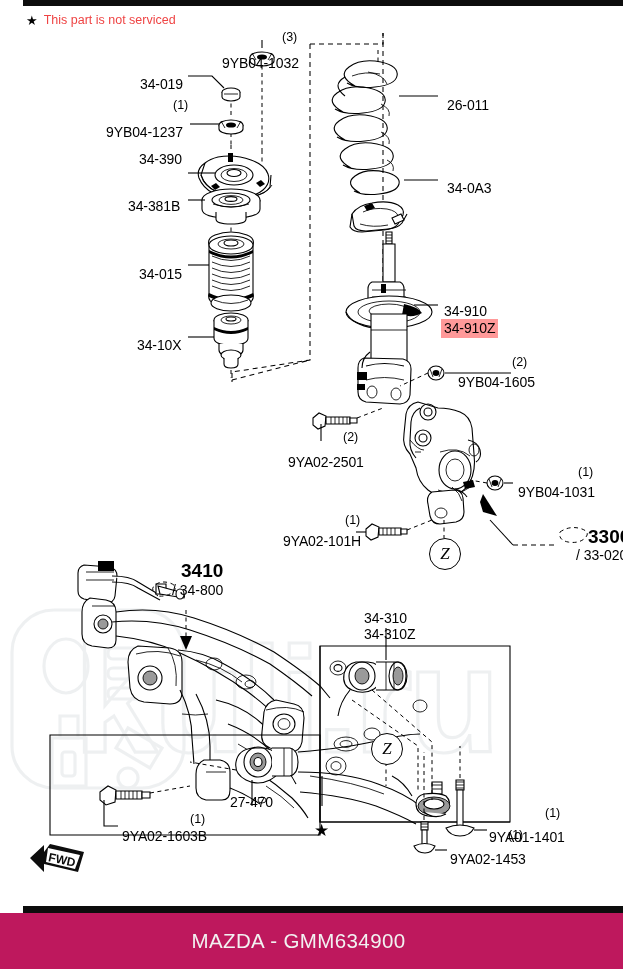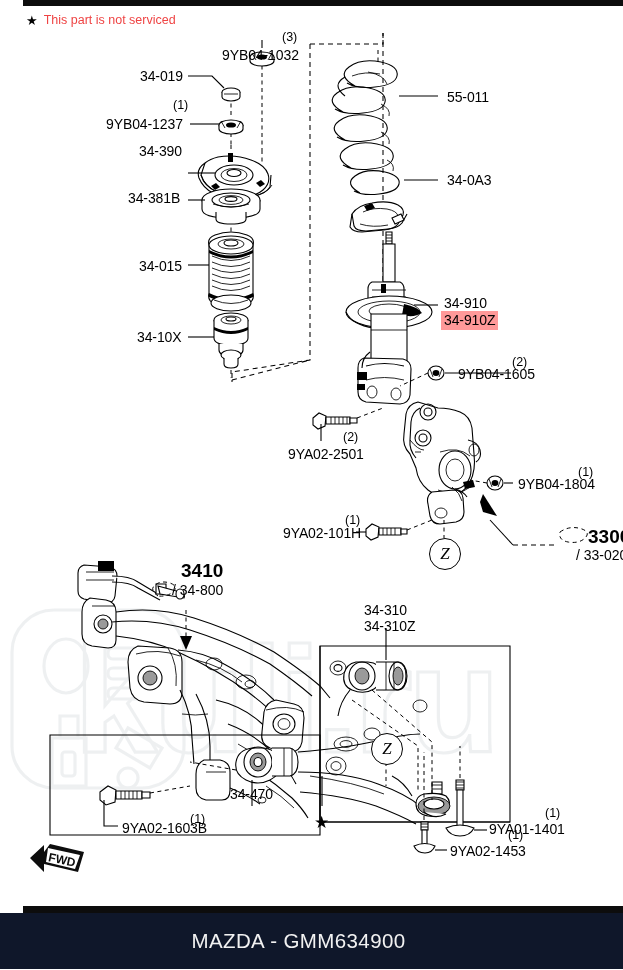--- a/index.html
+++ b/index.html
@@ -12,38 +12,39 @@
   #sheet{position:absolute;left:0;top:0;width:623px;height:970px;background:#ffffff;overflow:hidden;}
 
   
   .rail{position:absolute;background:#0d0d0d;}
   #rail-top{left:23px;top:0;width:600px;height:6px;}
   #rail-bottom{left:23px;top:906px;width:600px;height:7px;}
 
   
   #footer{
     position:absolute;left:0;top:913px;width:623px;height:56px;
-    background:#0f172a;display:flex;align-items:center;justify-content:center;
+    background:#be185d;display:flex;align-items:center;justify-content:center;
   }
   #footer .ftxt{
     color:#f2f2f2;font-size:20.5px;letter-spacing:.4px;white-space:pre;
   }
   #footer .gap{display:inline-block;width:26px;}
 
   
   #note{
     position:absolute;left:26px;top:13px;display:flex;align-items:center;gap:6px;
   }
   #note .star{font-size:13px;color:#000;line-height:1;}
   #note .ntxt{font-size:12.5px;color:#ef4444;}
 
   
   .lbl{
     position:absolute;font-size:14px;color:#000;white-space:nowrap;
     letter-spacing:-.1px;
+    margin-top:8px;
   }
   .qty{position:absolute;font-size:12.5px;color:#000;white-space:nowrap;}
   .big{position:absolute;font-size:19px;font-weight:bold;color:#000;white-space:nowrap;}
   .sub{position:absolute;font-size:14px;color:#000;white-space:nowrap;}
 
   
   .lbl.hl{
     background:#f99;padding:1px 3px 2px 3px;color:#000;
   }
 
@@ -500,50 +501,50 @@
   <div class="lbl" style="left:222px;top:47px;">9YB04-1032</div>
 
   <div class="qty" style="left:173px;top:98px;">(1)</div>
   <div class="lbl" style="left:106px;top:116px;">9YB04-1237</div>
 
   <div class="lbl" style="left:139px;top:143px;">34-390</div>
   <div class="lbl" style="left:128px;top:190px;">34-381B</div>
   <div class="lbl" style="left:139px;top:258px;">34-015</div>
   <div class="lbl" style="left:137px;top:329px;">34-10X</div>
 
-  <div class="lbl" style="left:447px;top:89px;">55-011</div>
+  <div class="lbl" style="left:447px;top:89px;">26-011</div>
   <div class="lbl" style="left:447px;top:172px;">34-0A3</div>
 
   <div class="lbl" style="left:444px;top:295px;">34-910</div>
   <div class="lbl hl" style="left:441px;top:311px;">34-910Z</div>
 
   <div class="qty" style="left:512px;top:355px;">(2)</div>
   <div class="lbl" style="left:458px;top:366px;">9YB04-1605</div>
 
   <div class="qty" style="left:343px;top:430px;">(2)</div>
   <div class="lbl" style="left:288px;top:446px;">9YA02-2501</div>
 
   <div class="qty" style="left:578px;top:465px;">(1)</div>
-  <div class="lbl" style="left:518px;top:476px;">9YB04-1804</div>
+  <div class="lbl" style="left:518px;top:476px;">9YB04-1031</div>
 
   <div class="qty" style="left:345px;top:513px;">(1)</div>
   <div class="lbl" style="left:283px;top:525px;">9YA02-101H</div>
 
   <div class="big" style="left:588px;top:526px;">3300</div>
   <div class="sub" style="left:576px;top:547px;">/ 33-020Z</div>
 
   <div class="zmark" style="left:429px;top:538px;">Z</div>
 
   <div class="big" style="left:181px;top:560px;">3410</div>
   <div class="sub" style="left:172px;top:582px;">/ 34-800</div>
 
   <div class="lbl" style="left:364px;top:602px;">34-310</div>
   <div class="lbl" style="left:364px;top:618px;">34-310Z</div>
 
-  <div class="lbl" style="left:230px;top:786px;">34-470</div>
+  <div class="lbl" style="left:230px;top:786px;">27-470</div>
 
   <div class="qty" style="left:190px;top:812px;">(1)</div>
   <div class="lbl" style="left:122px;top:820px;">9YA02-1603B</div>
 
   <div class="qty" style="left:545px;top:806px;">(1)</div>
   <div class="lbl" style="left:489px;top:821px;">9YA01-1401</div>
 
   <div class="qty" style="left:508px;top:828px;">(1)</div>
   <div class="lbl" style="left:450px;top:843px;">9YA02-1453</div>
 

